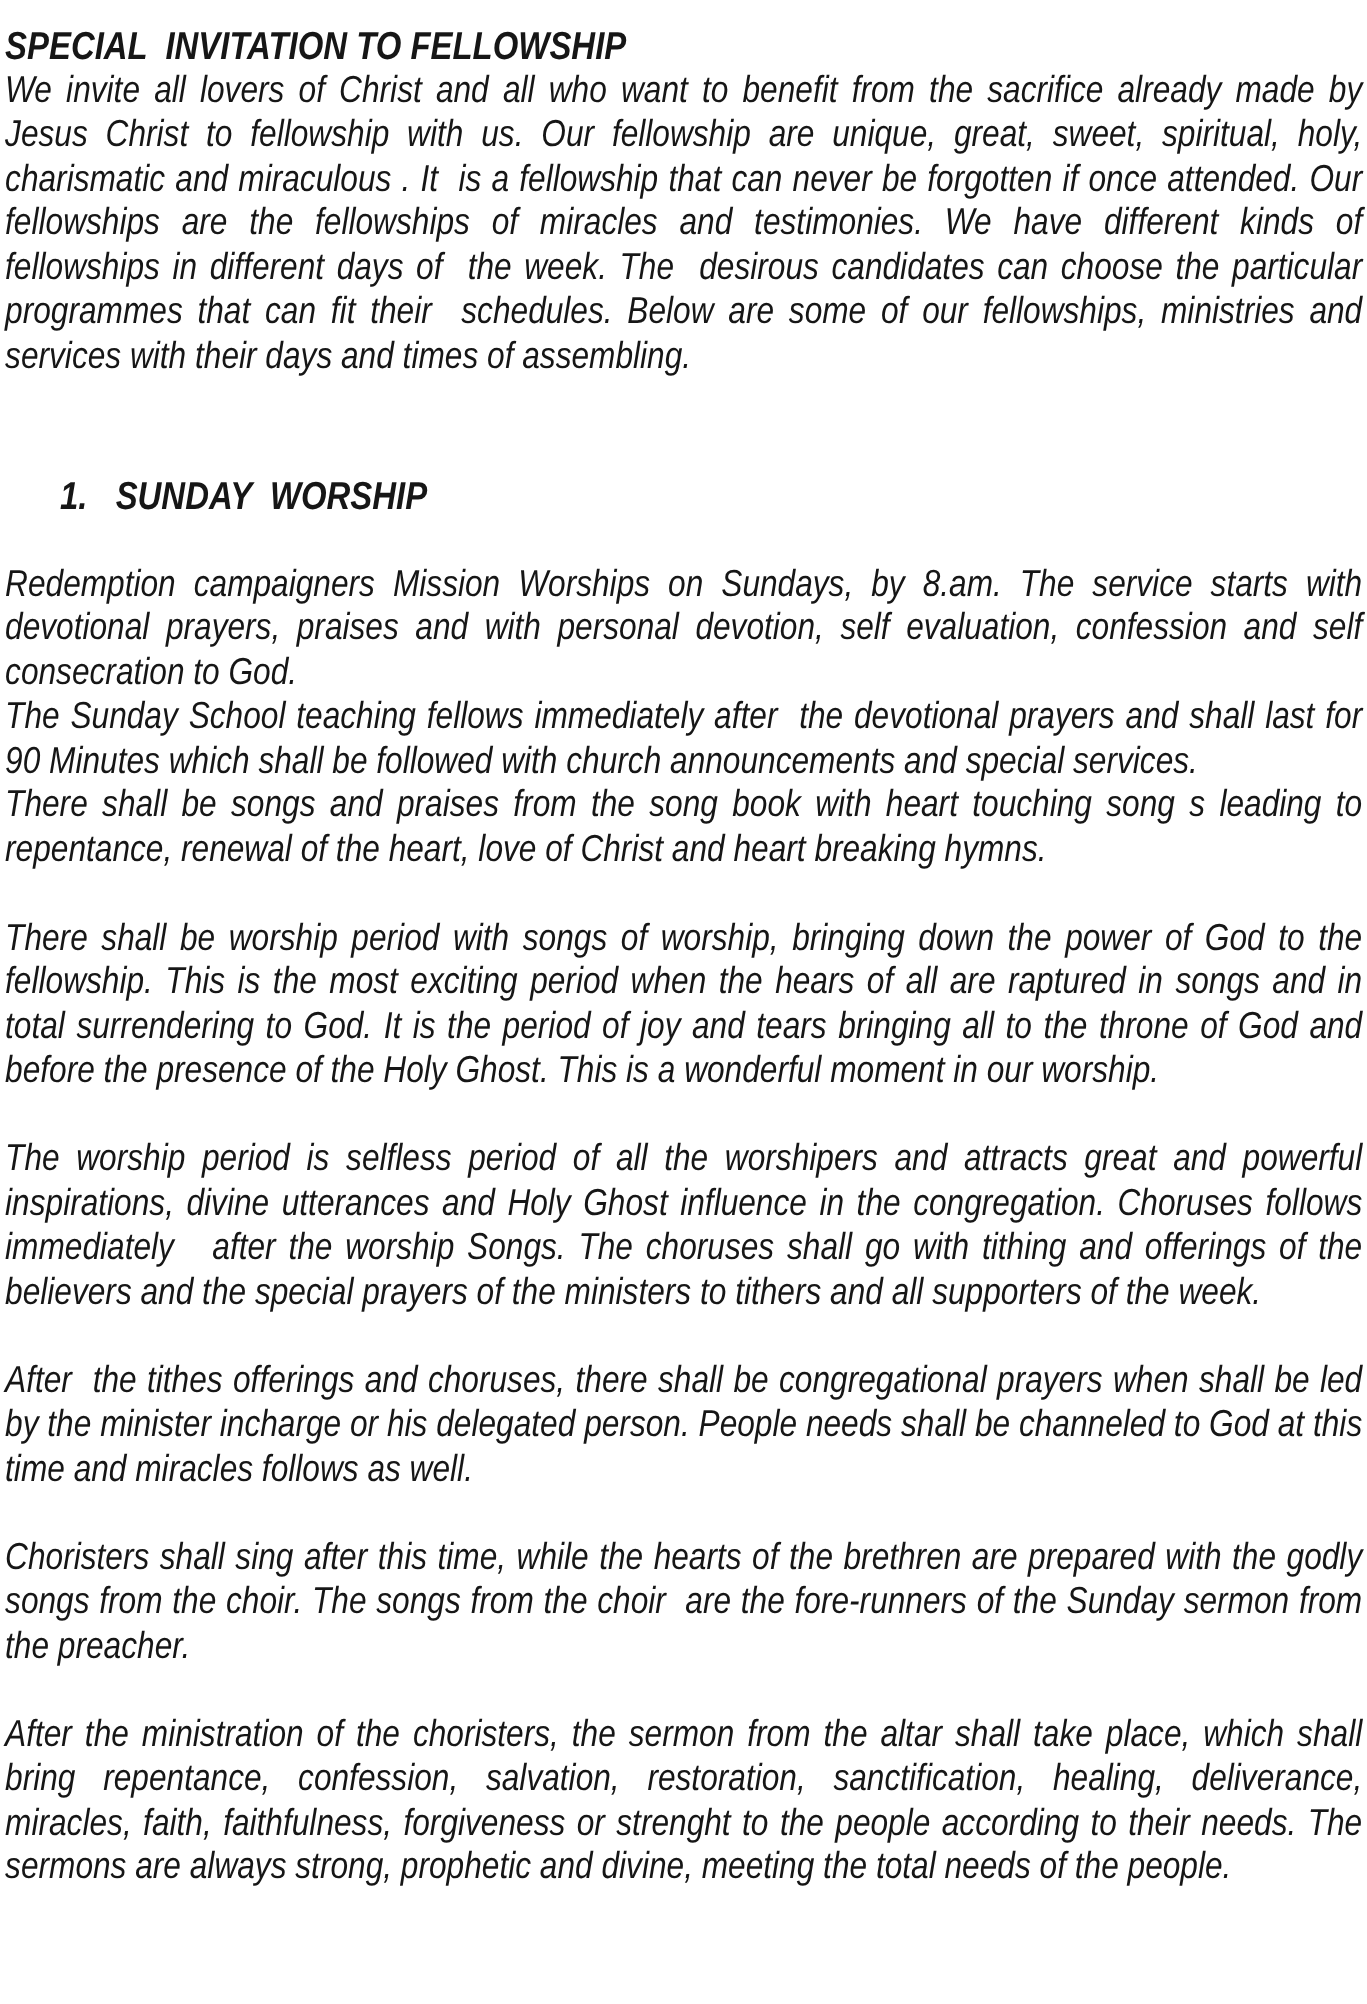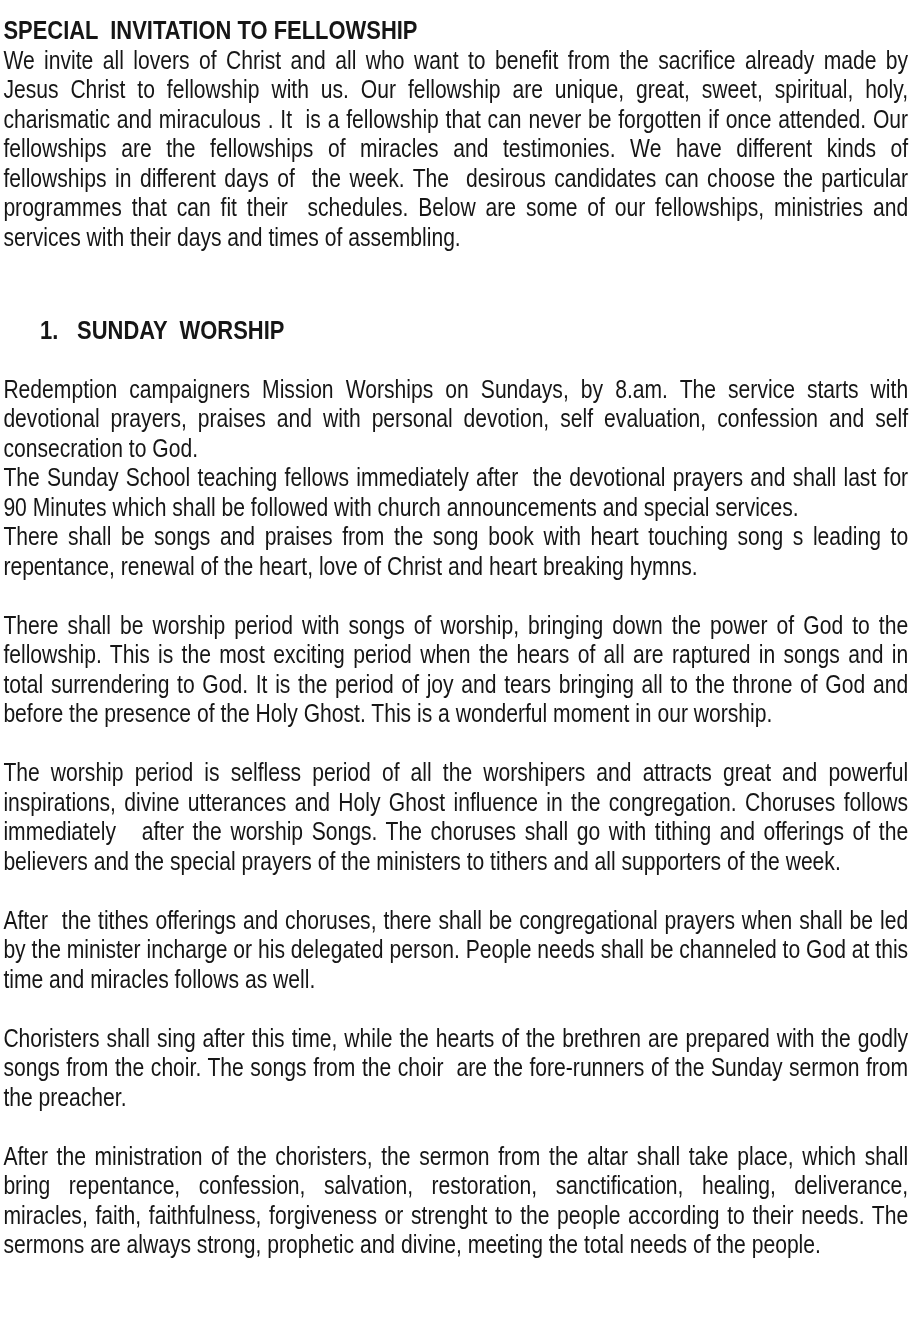--- a/index.html
+++ b/index.html
@@ -6,20 +6,21 @@
     margin: 0;
     padding: 0;
     background: #ffffff;
   }
   .page {
     position: relative;
     width: 911px;
     height: 1312px;
     background: #ffffff;
     overflow: hidden;
+    font-style: italic;
   }
   
   .doc {
     width: 1078px;
     transform: scaleX(0.844);
     transform-origin: top left;
     padding: 16px 2px 0 4px;
     box-sizing: border-box;
     font-family: "Liberation Sans", "DejaVu Sans", sans-serif;
     font-size: 25px;

